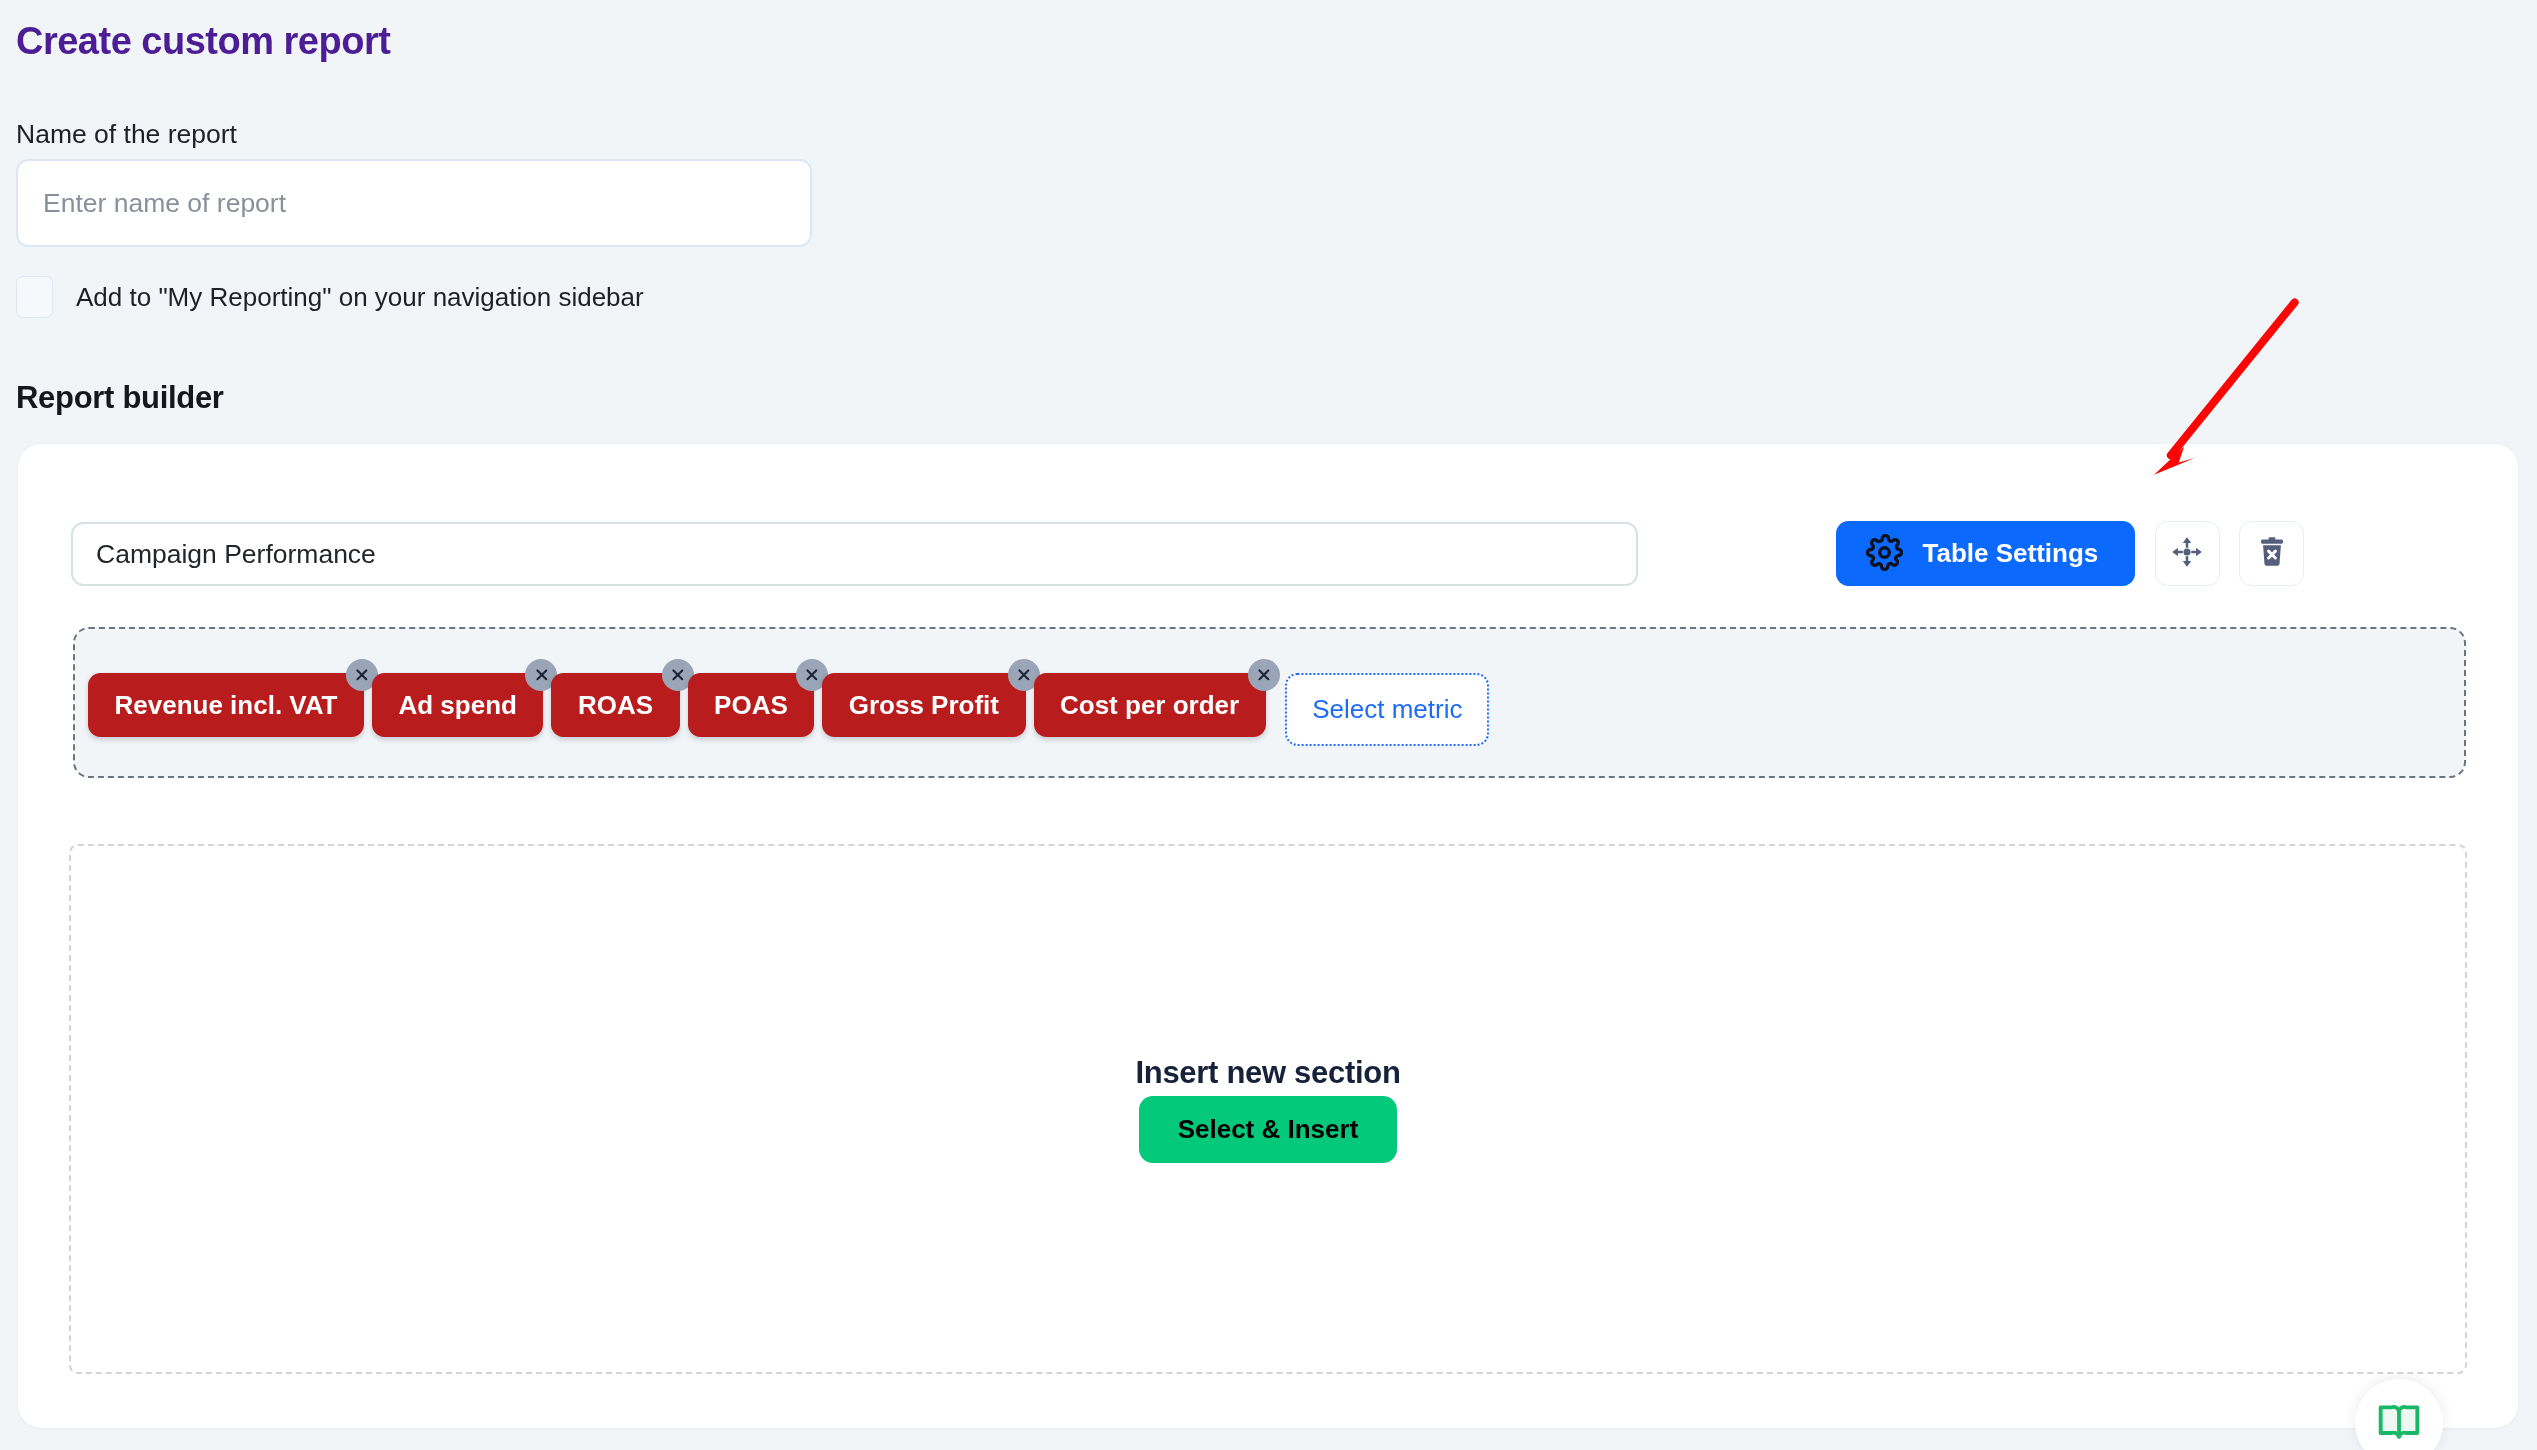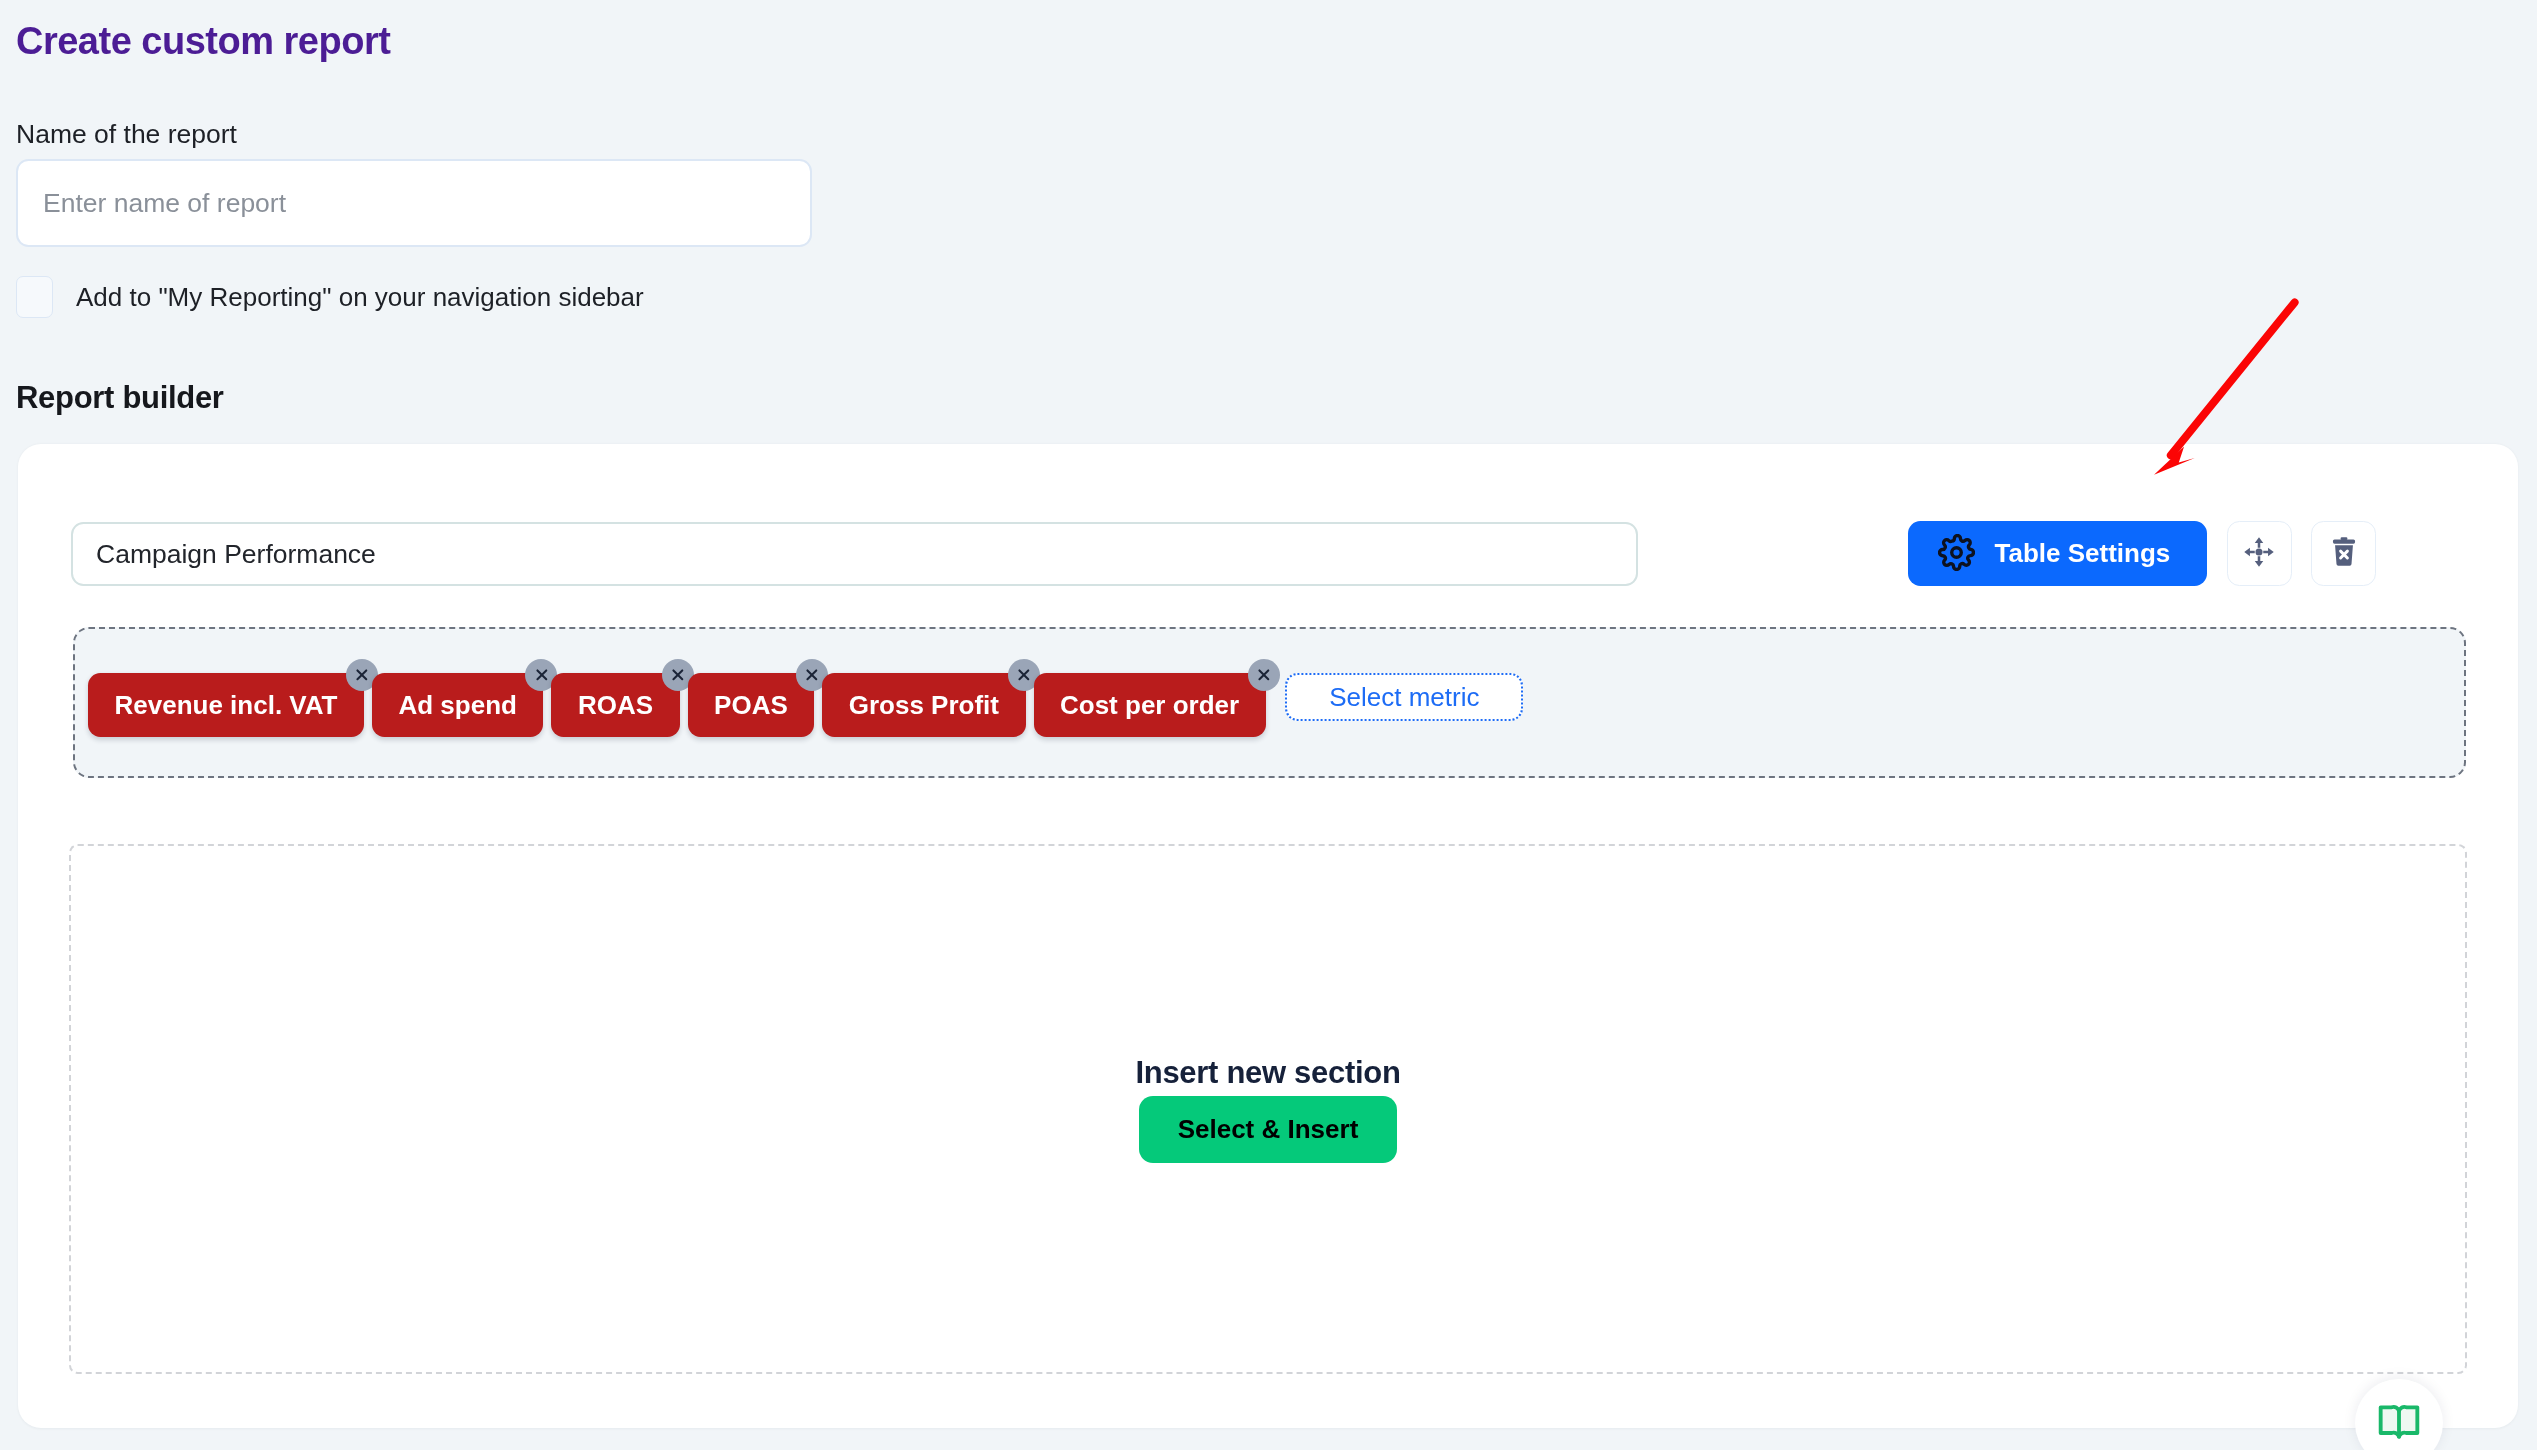--- a/index.html
+++ b/index.html
@@ -104,21 +104,21 @@
     padding: 0 23px;
   }
   .table-title-input span {
     font-size: 26.5px;
     color: #22252b;
   }
 
   
   .toolbar {
     position: absolute;
-    left: 1908px; top: 521px;
+    left: 1836px; top: 521px;
     display: flex;
     align-items: center;
     gap: 19.5px;
   }
   .btn-table-settings {
     height: 65px;
     background: #0b69fe;
     border-radius: 12.4px;
     display: flex;
     align-items: center;
@@ -185,30 +185,30 @@
     width: 32px; height: 32px;
     border-radius: 50%;
     background: #9aa5b7;
     display: flex;
     align-items: center;
     justify-content: center;
     cursor: pointer;
   }
   .chip .chip-remove svg { display: block; }
   .chip-add {
-    height: 48px;
+    height: 73px;
     margin-top: 15px;
     margin-left: 11.5px;
     background: #ffffff;
     border: 2.7px dotted #1d6cf5;
     border-radius: 12.4px;
     display: flex;
     align-items: center;
     justify-content: center;
-    padding: 0 42px;
+    padding: 0 25px;
     cursor: pointer;
   }
   .chip-add span {
     font-size: 26px;
     color: #1d6cf5;
     white-space: nowrap;
   }
 
   
   .insert-box {

